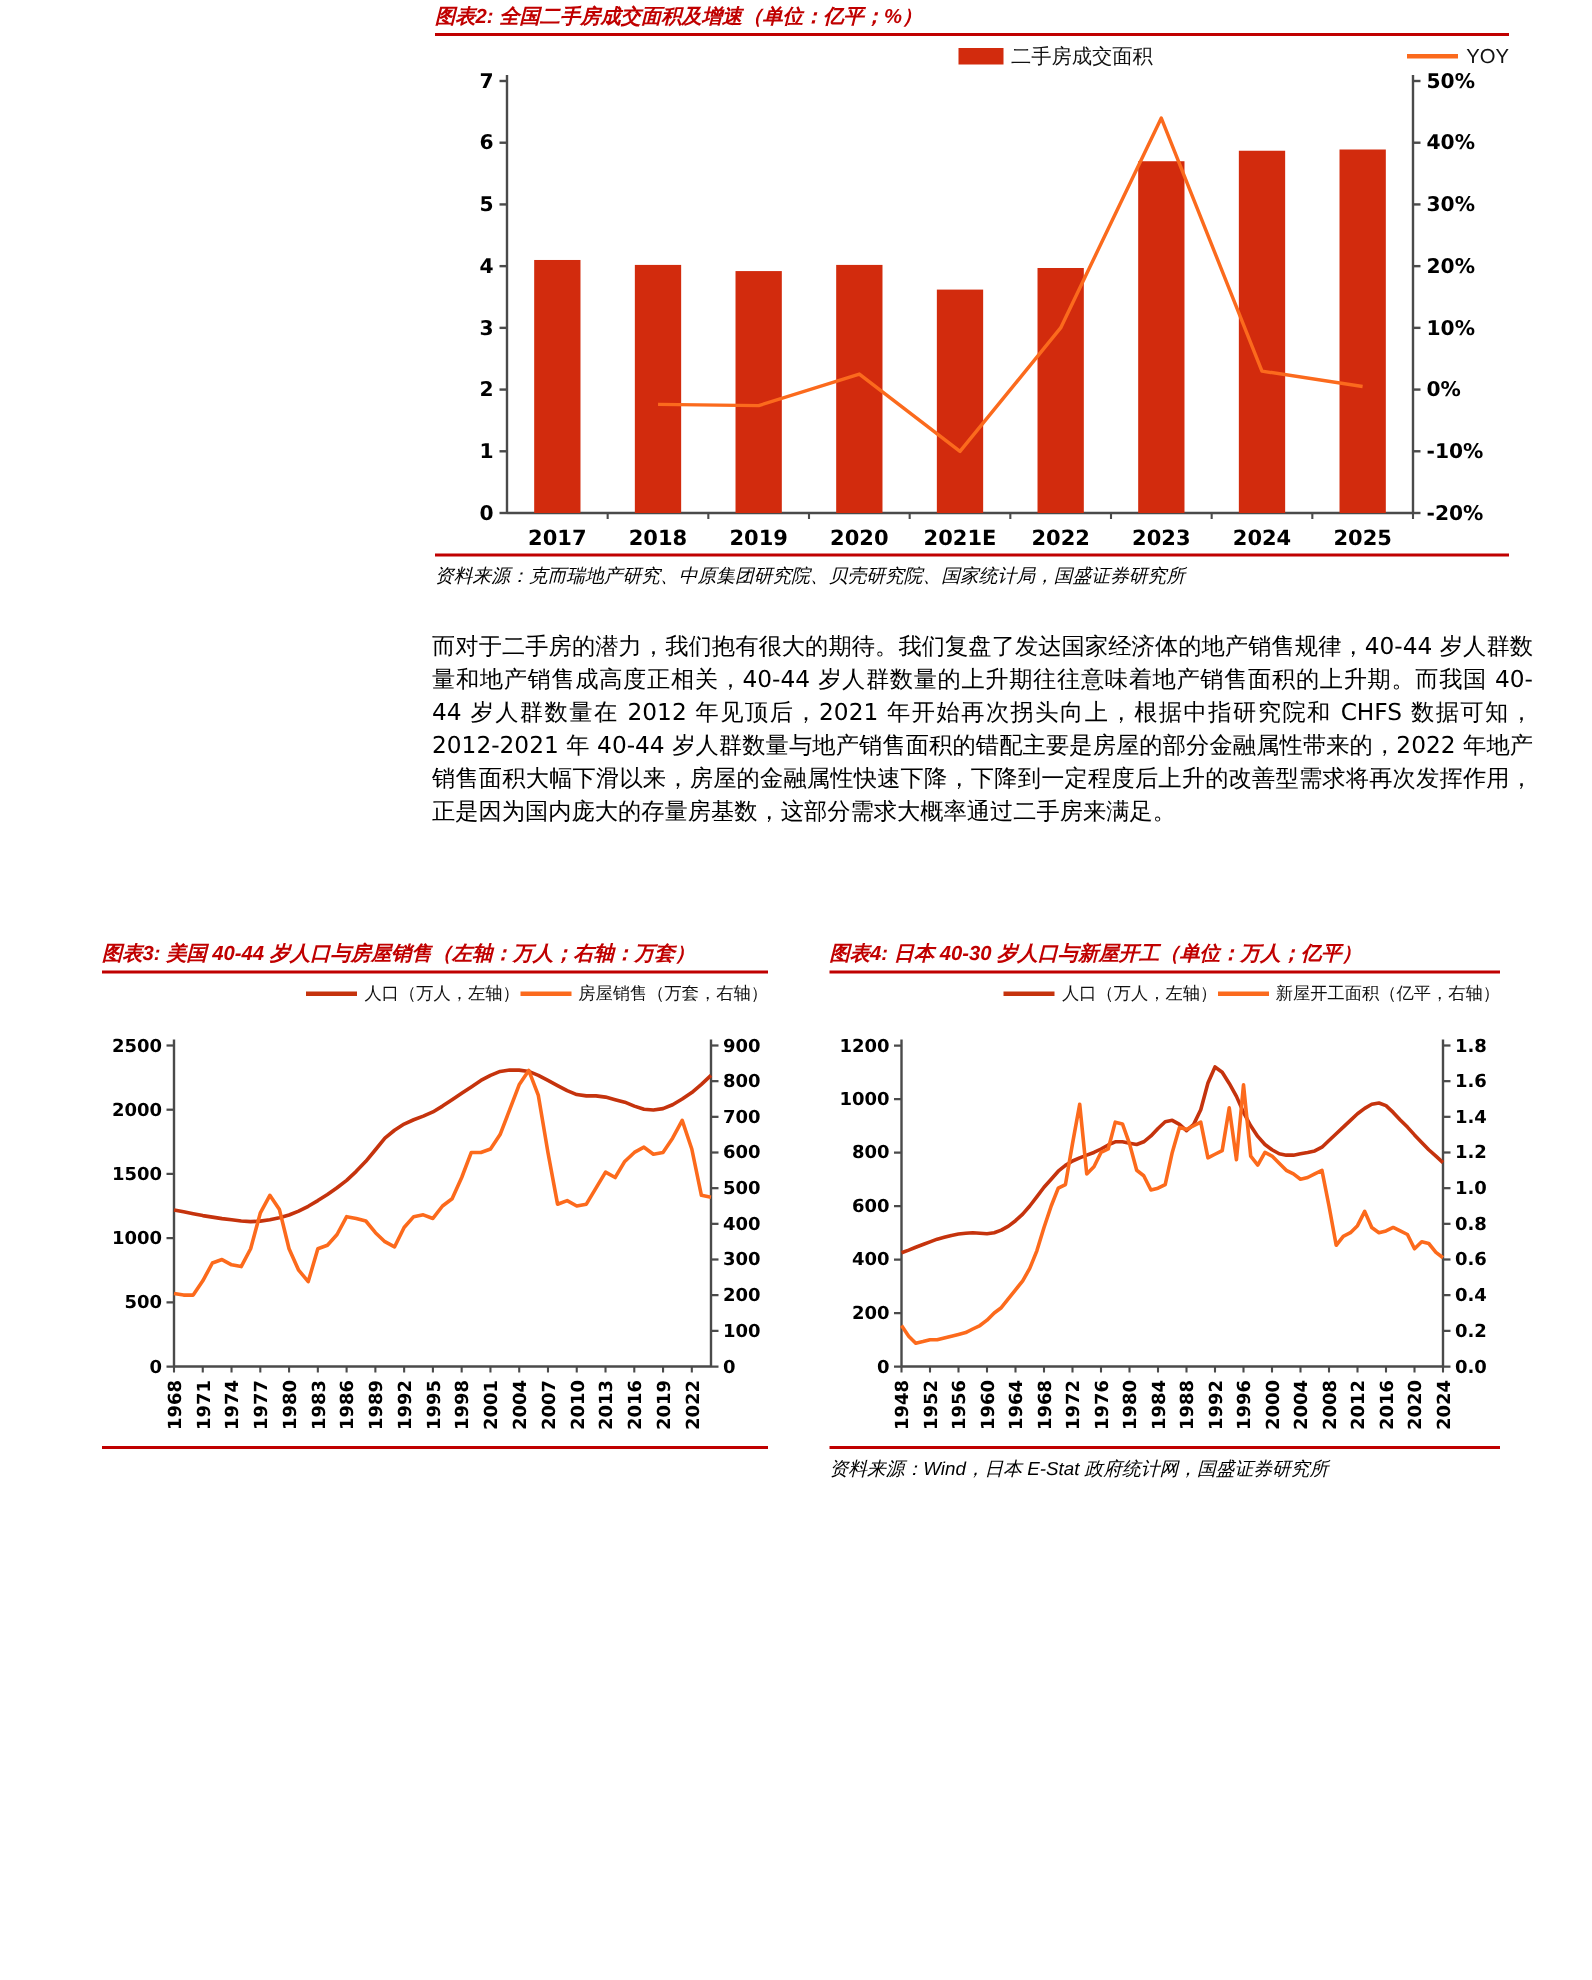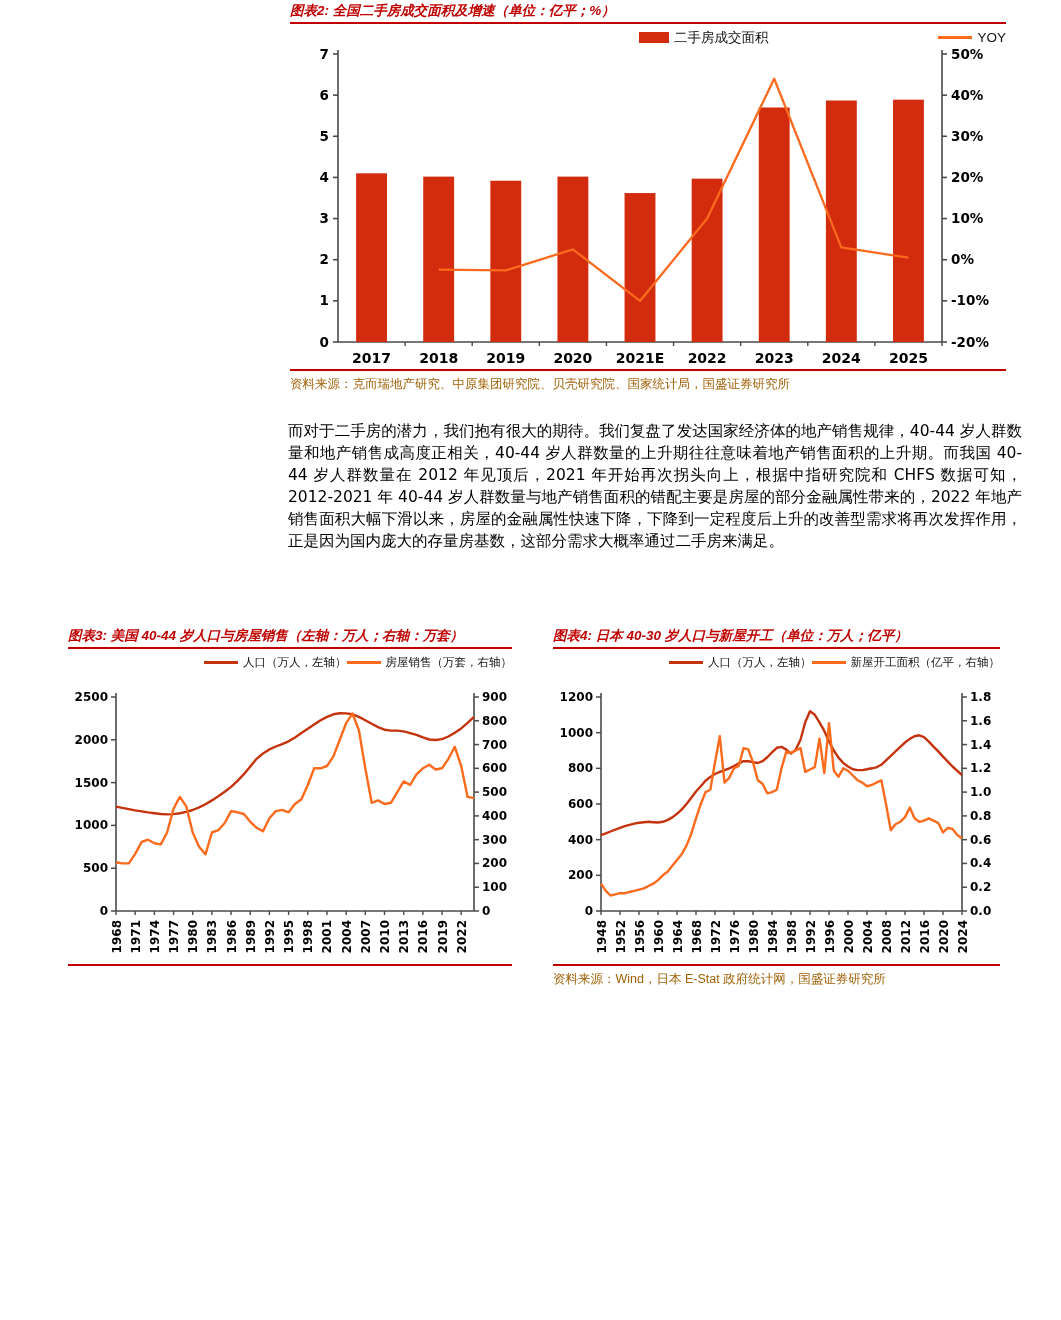--- a/index.html
+++ b/index.html
@@ -6,21 +6,21 @@
   .page{position:relative;width:1061px;height:1088px;background:#fff;
         font-family:"Liberation Sans",sans-serif;overflow:hidden;}
 
   
   .fig{position:absolute;}
   .fig2{left:290px;top:2px;width:716px;}
   .fig3{left:68px;top:627px;width:444px;}
   .fig4{left:553px;top:627px;width:447px;}
   .fig-title{color:#C00000;font-style:italic;font-weight:bold;font-size:13.5px;line-height:17px;white-space:nowrap;}
   .rule{height:2px;background:#C00000;margin-top:3px;}
-  .fig-source{color:#a16207;font-size:12.5px;line-height:1.45;margin-top:4px;}
+  .fig-source{color:#000000;font-style:italic;font-size:12.5px;line-height:1.45;margin-top:4px;}
   .legend-row{display:flex;justify-content:flex-end;align-items:center;color:#111;margin-top:5px;height:17px;}
   .fig2 .legend-row{gap:170px;font-size:13.5px;}
   .fig3 .legend-row,.fig4 .legend-row{font-size:11.5px;}
   .leg-item{display:inline-flex;align-items:center;gap:5px;white-space:nowrap;}
   .swatch-bar{display:inline-block;width:30px;height:11px;}
   .swatch-line{display:inline-block;width:34px;height:3px;}
   svg{display:block;font-family:"DejaVu Sans",sans-serif;}
 
   
   .para{position:absolute;left:288px;top:421px;width:734px;margin:0;

